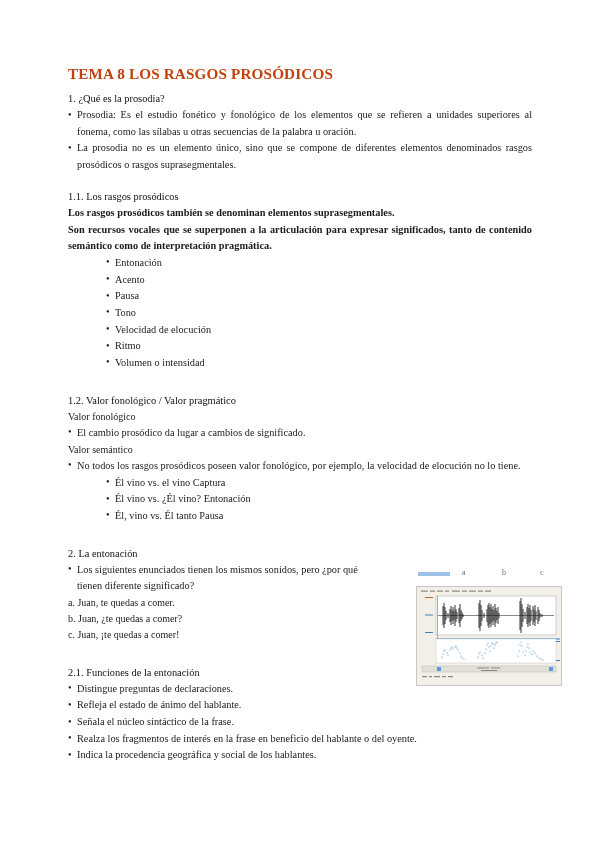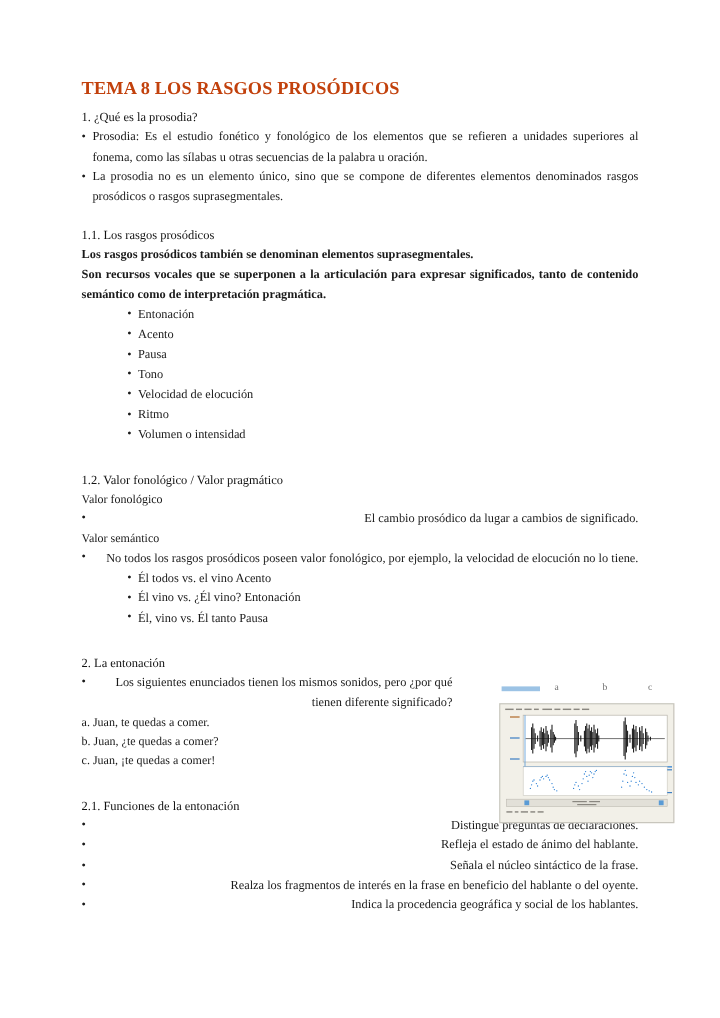--- a/index.html
+++ b/index.html
@@ -79,21 +79,20 @@
     top: -0.5px;
   }
 
   
   .fbullet {
     font-size: 10.3px;
     line-height: 1.62;
     position: relative;
     padding-left: 9px;
     margin: 0;
-    text-align: right;
   }
   .fbullet:before {
     content: "\2022";
     position: absolute;
     left: 0;
     top: -0.5px;
   }
   .fbullet.justify { text-align: justify; }
   .fbullet.narrow { width: 300px; font-family: Liberation Serif, serif; }
 
@@ -200,21 +199,21 @@
     <p class="plain-line">Valor fonológico</p>
 
     <p class="fbullet">El cambio prosódico da lugar a cambios de significado.</p>
 
     <p class="plain-line">Valor semántico</p>
 
 
     <p class="fbullet">No todos los rasgos prosódicos poseen valor fonológico, por ejemplo, la velocidad de elocución no lo tiene.</p>
 
     <ul class="bullets">
-      <li>Él todos vs. el vino Acento</li>
+      <li>Él vino vs. el vino Captura</li>
       <li>Él vino vs. ¿Él vino? Entonación</li>
       <li>Él, vino vs. Él tanto Pausa</li>
     </ul>
 
     <div class="gap-lg"></div>
 
     <h3 class="heading">2. La entonación</h3>
 
     <p class="fbullet narrow">Los siguientes enunciados tienen los mismos sonidos, pero ¿por qué tienen diferente significado?</p>
 

